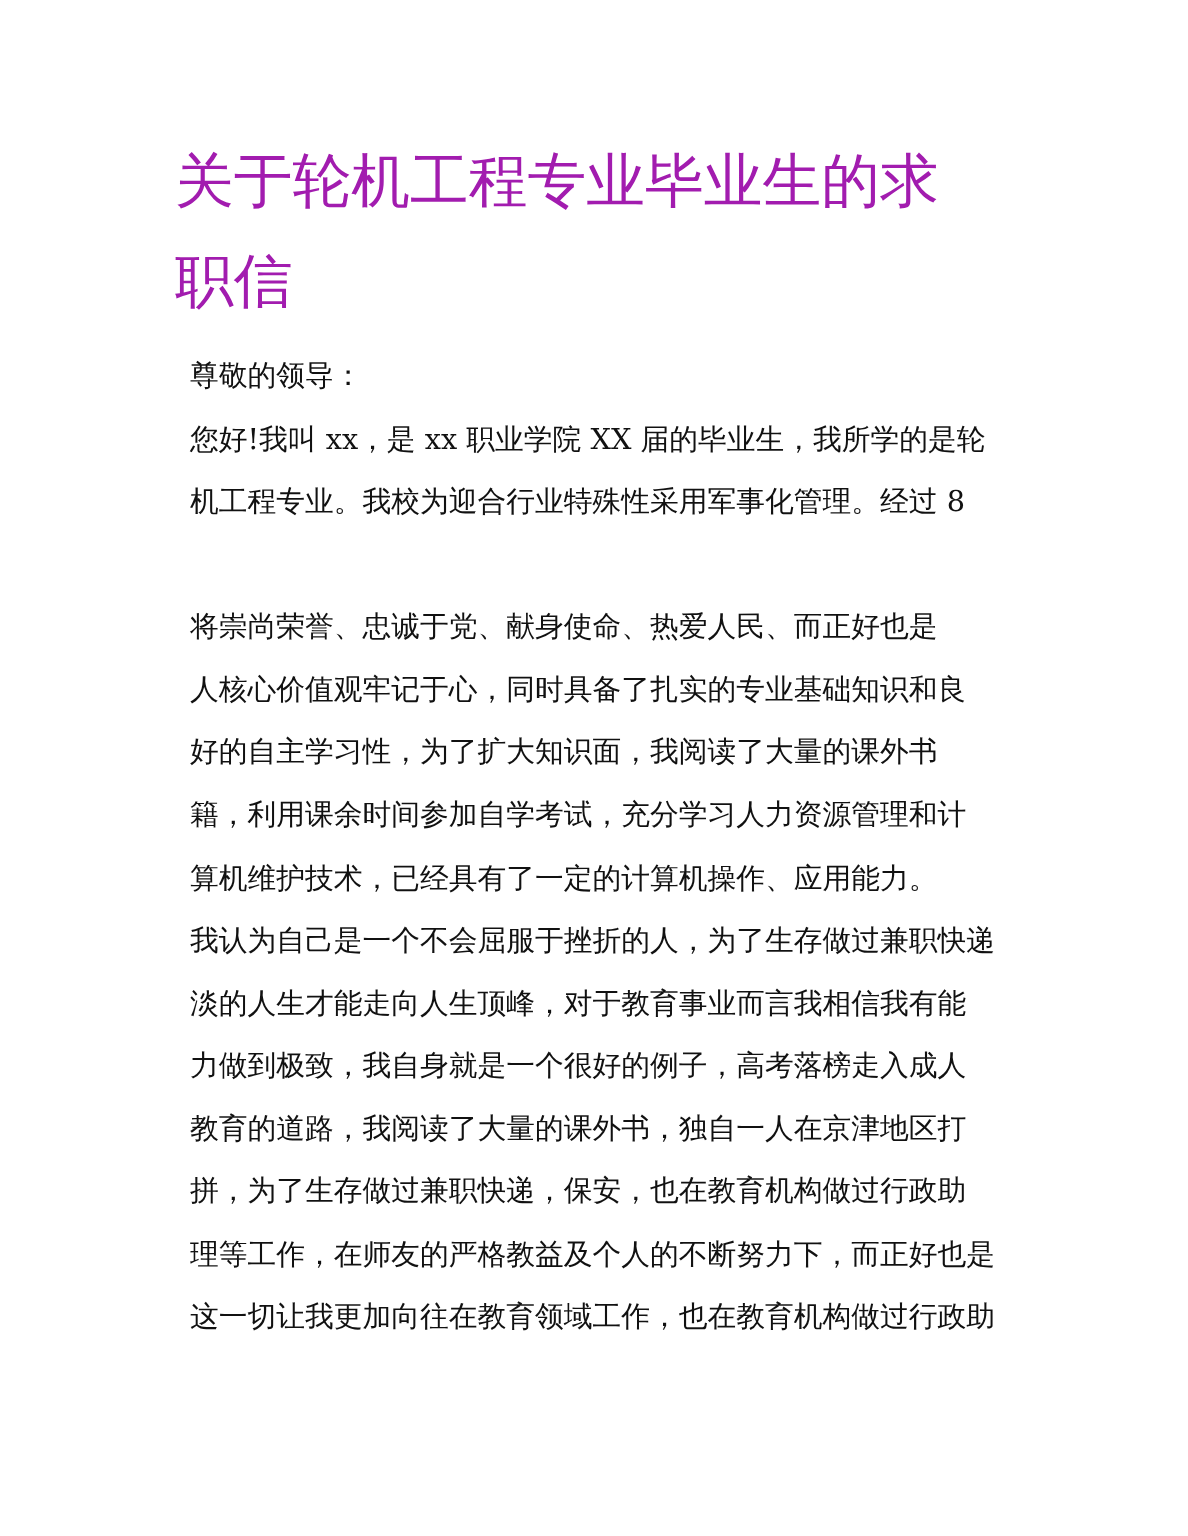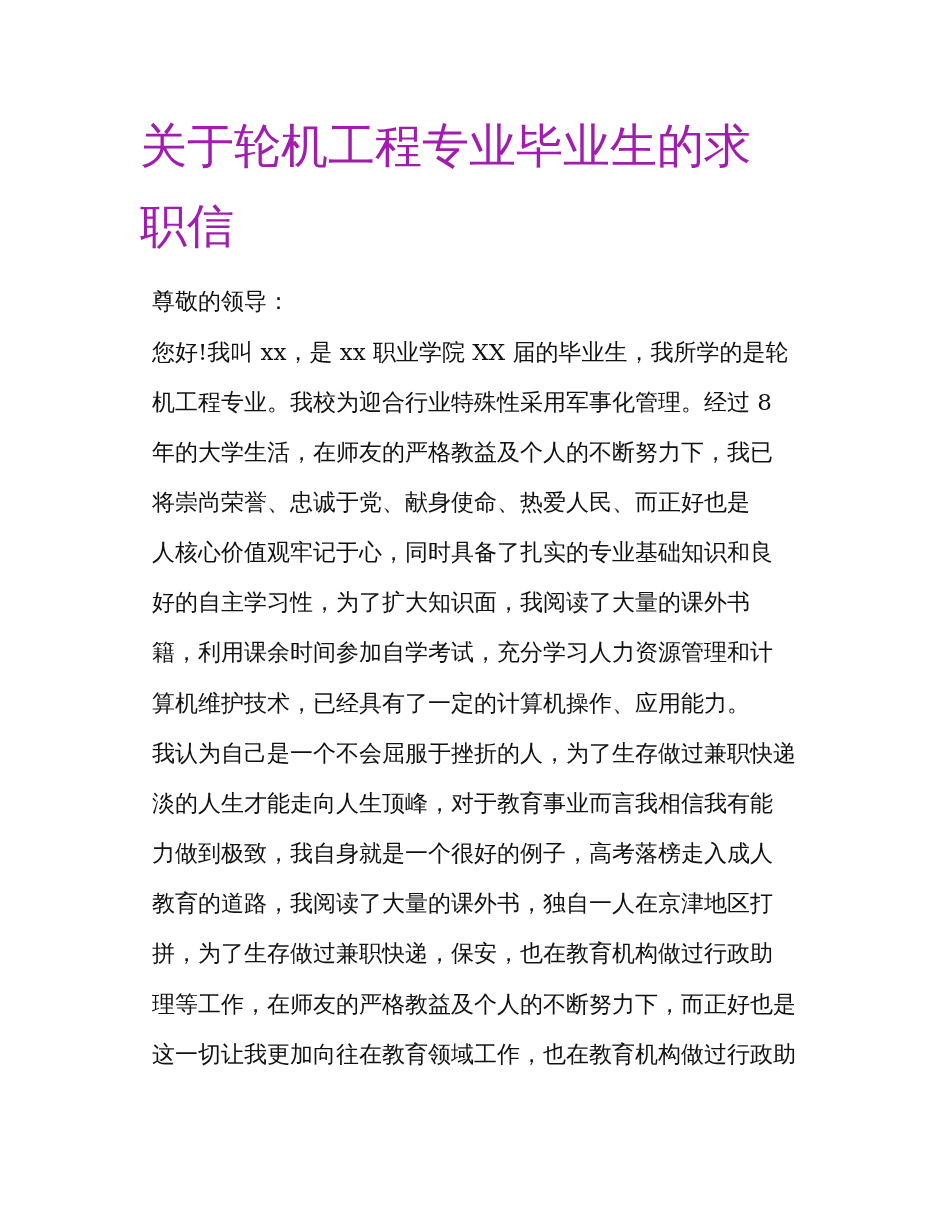--- a/index.html
+++ b/index.html
@@ -13,21 +13,20 @@
 <body>
 
 <div class="page">
   <div class="title-line" style="top:118px">关于轮机工程专业毕业生的求</div>
   <div class="title-line" style="top:198px">职信</div>
 
   <div class="line" style="top:286px">尊敬的领导：</div>
 
   <div class="line" style="top:337px">您好!我叫 xx，是 xx 职业学院 XX 届的毕业生，我所学的是轮</div>
   <div class="line" style="top:387px">机工程专业。我校为迎合行业特殊性采用军事化管理。经过 8</div>
-  <div class="line" style="top:437px">年的大学生活，在师友的严格教益及个人的不断努力下，我已</div>
   <div class="line" style="top:487px">将崇尚荣誉、忠诚于党、献身使命、热爱人民、而正好也是</div>
   <div class="line" style="top:537px">人核心价值观牢记于心，同时具备了扎实的专业基础知识和良</div>
   <div class="line" style="top:587px">好的自主学习性，为了扩大知识面，我阅读了大量的课外书</div>
   <div class="line" style="top:637px">籍，利用课余时间参加自学考试，充分学习人力资源管理和计</div>
   <div class="line" style="top:688px">算机维护技术，已经具有了一定的计算机操作、应用能力。</div>
   <div class="line" style="top:738px">我认为自己是一个不会屈服于挫折的人，为了生存做过兼职快递</div>
   <div class="line" style="top:788px">淡的人生才能走向人生顶峰，对于教育事业而言我相信我有能</div>
   <div class="line" style="top:838px">力做到极致，我自身就是一个很好的例子，高考落榜走入成人</div>
   <div class="line" style="top:888px">教育的道路，我阅读了大量的课外书，独自一人在京津地区打</div>
   <div class="line" style="top:938px">拼，为了生存做过兼职快递，保安，也在教育机构做过行政助</div>

